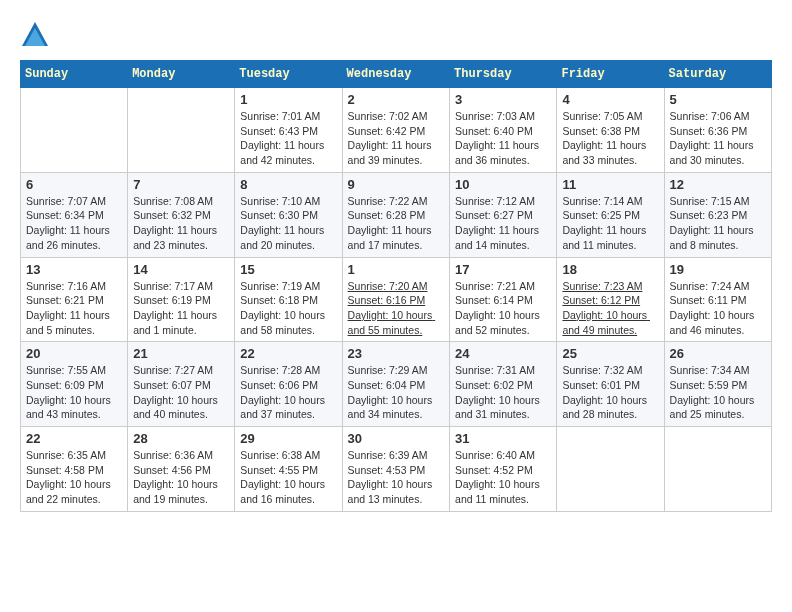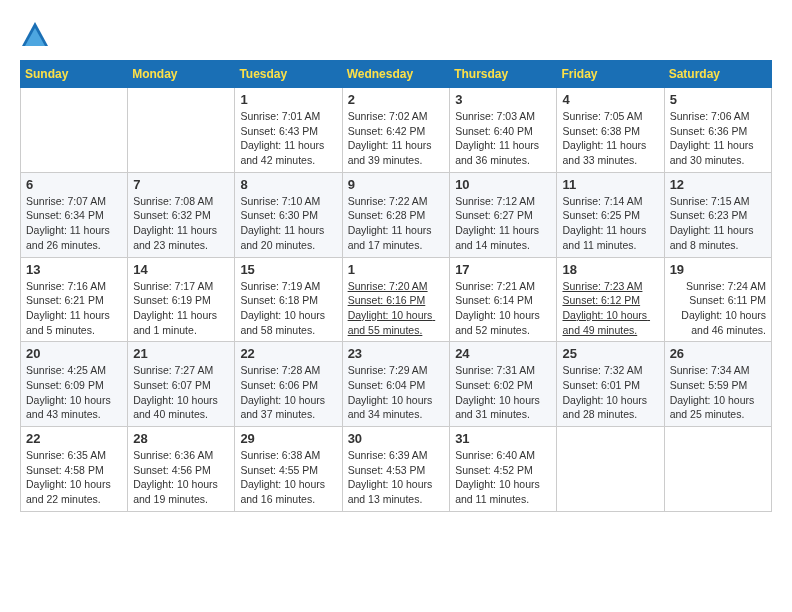--- a/index.html
+++ b/index.html
@@ -52,26 +52,27 @@
       font-size: 14px;
       color: #555;
     }
     .calendar {
       width: 100%;
       border-collapse: collapse;
       font-size: 11px;
     }
     .calendar th {
       background: #1a6fb5;
-      color: #fde047;
+      color: #fef9c3;
       padding: 6px 4px;
       text-align: left;
       font-size: 12px;
       font-weight: bold;
       border: 1px solid #1a6fb5;
+      font-family: Liberation Mono, monospace;
     }
     .calendar td {
       border: 1px solid #ccc;
       vertical-align: top;
       padding: 4px 5px;
       width: 108px;
       min-height: 75px;
       background: #fff;
     }
     .calendar tr:nth-child(even) td {
@@ -236,29 +237,29 @@
 Daylight: 10 hours and 52 minutes.</div>
         </td>
         <td>
           <span class="day-num">18</span>
           <div class="day-info" style="white-space: pre-wrap; text-decoration: underline;">Sunrise: 7:23 AM
 Sunset: 6:12 PM
 Daylight: 10 hours and 49 minutes.</div>
         </td>
         <td>
           <span class="day-num">19</span>
-          <div class="day-info" style="white-space: pre-wrap; text-align: right;">Sunrise: 7:24 AM
+          <div class="day-info" style="white-space: pre-wrap;">Sunrise: 7:24 AM
 Sunset: 6:11 PM
 Daylight: 10 hours and 46 minutes.</div>
         </td>
       </tr>
       <tr>
         <td>
           <span class="day-num">20</span>
-          <div class="day-info" style="white-space: pre-wrap;">Sunrise: 4:25 AM
+          <div class="day-info" style="white-space: pre-wrap;">Sunrise: 7:55 AM
 Sunset: 6:09 PM
 Daylight: 10 hours and 43 minutes.</div>
         </td>
         <td>
           <span class="day-num">21</span>
           <div class="day-info" style="white-space: pre-wrap;">Sunrise: 7:27 AM
 Sunset: 6:07 PM
 Daylight: 10 hours and 40 minutes.</div>
         </td>
         <td>

